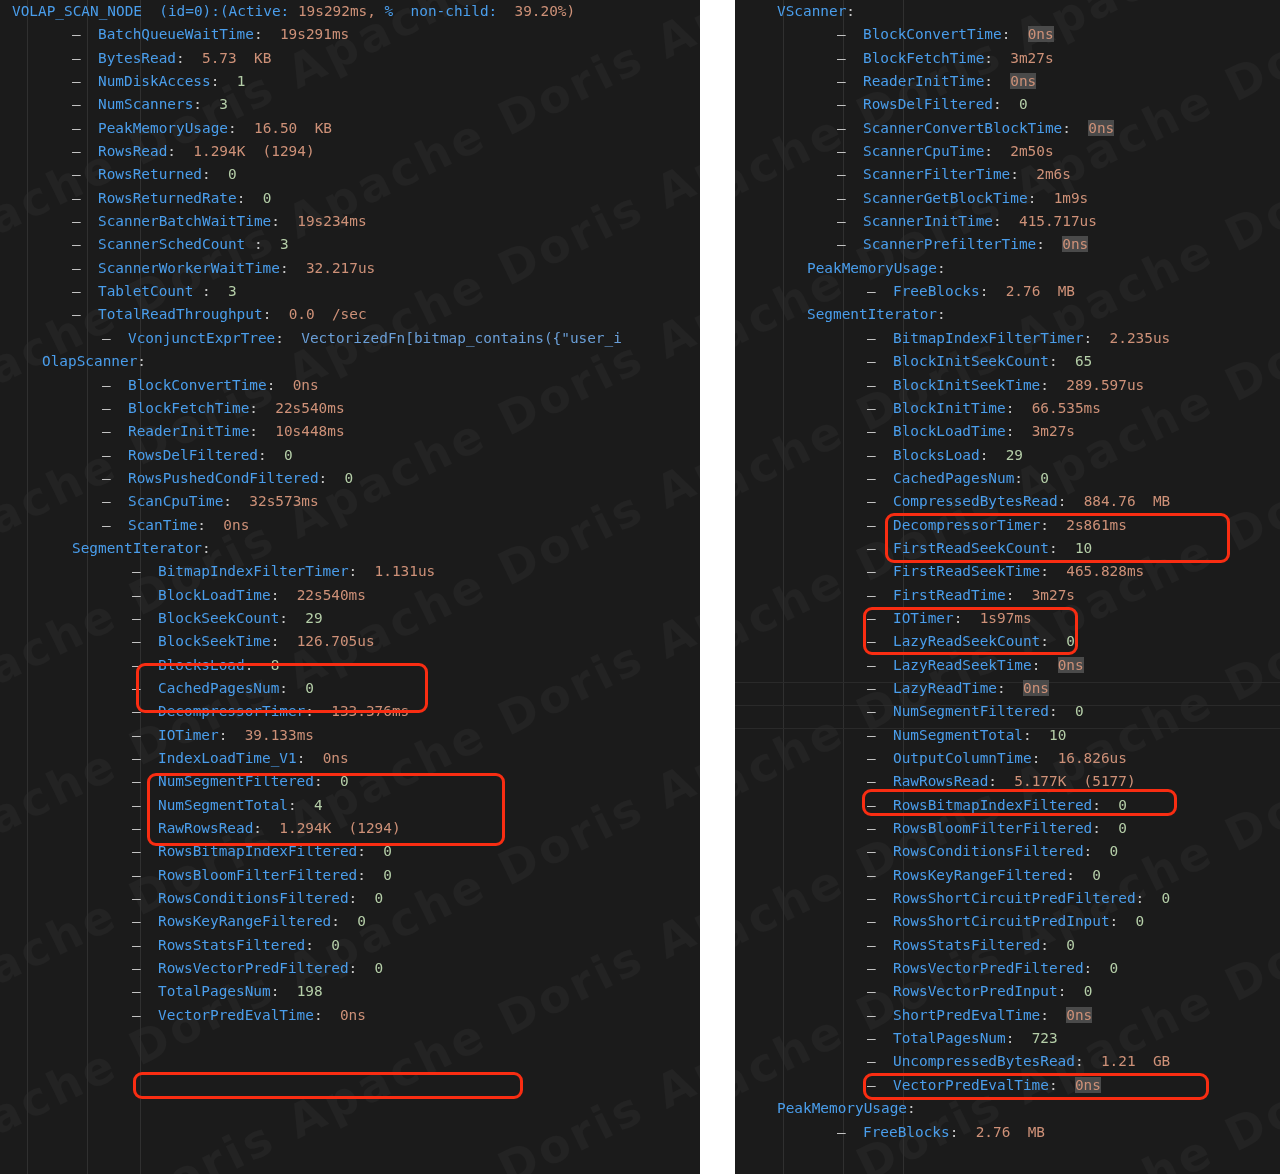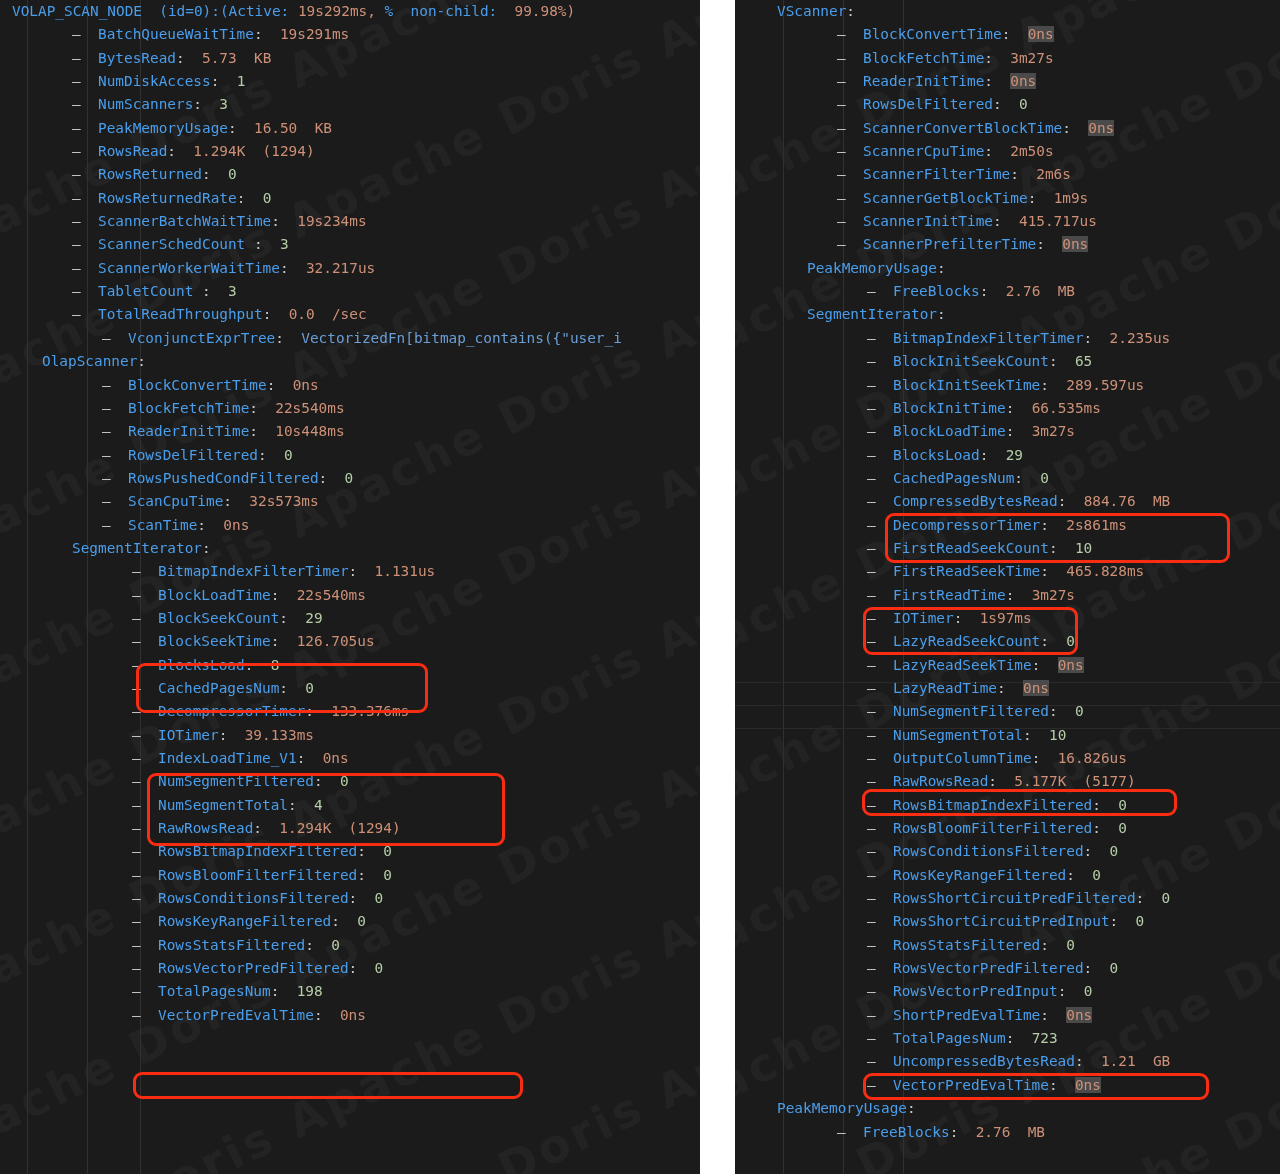--- a/index.html
+++ b/index.html
@@ -82,21 +82,21 @@
         <div class="wm-row">Apache Doris   Apache Doris   Apache Doris   Apache Doris   Apache Doris   Apache Doris   Apache Doris   Apache Doris   </div>
         <div class="wm-row">Apache Doris   Apache Doris   Apache Doris   Apache Doris   Apache Doris   Apache Doris   Apache Doris   Apache Doris   </div>
         <div class="wm-row">Apache Doris   Apache Doris   Apache Doris   Apache Doris   Apache Doris   Apache Doris   Apache Doris   Apache Doris   </div>
         <div class="wm-row">Apache Doris   Apache Doris   Apache Doris   Apache Doris   Apache Doris   Apache Doris   Apache Doris   Apache Doris   </div>
         <div class="wm-row">Apache Doris   Apache Doris   Apache Doris   Apache Doris   Apache Doris   Apache Doris   Apache Doris   Apache Doris   </div>
       </div>
     <div class="guide" style="left:27px"></div>
     <div class="guide" style="left:87px"></div>
     <div class="guide" style="left:140px"></div>
     <div class="code" id="code-left">
-        <div class="ln"><span style="display:inline-block;width:8px"></span><span class="k">VOLAP_SCAN_NODE  (id=0):(Active:</span> <span class="num">19s292ms,</span> <span class="k">%  non-child:</span>  <span class="num">99.98%)</span></div>
+        <div class="ln"><span style="display:inline-block;width:8px"></span><span class="k">VOLAP_SCAN_NODE  (id=0):(Active:</span> <span class="num">19s292ms,</span> <span class="k">%  non-child:</span>  <span class="num">39.20%)</span></div>
         <div class="ln"><span style="display:inline-block;width:68px"></span><span class="dash">–</span>  <span class="k">BatchQueueWaitTime</span><span class="punc">:</span>  <span class="num">19s291ms</span></div>
         <div class="ln"><span style="display:inline-block;width:68px"></span><span class="dash">–</span>  <span class="k">BytesRead</span><span class="punc">:</span>  <span class="num">5.73</span>  <span class="unit">KB</span></div>
         <div class="ln"><span style="display:inline-block;width:68px"></span><span class="dash">–</span>  <span class="k">NumDiskAccess</span><span class="punc">:</span>  <span class="int">1</span></div>
         <div class="ln"><span style="display:inline-block;width:68px"></span><span class="dash">–</span>  <span class="k">NumScanners</span><span class="punc">:</span>  <span class="int">3</span></div>
         <div class="ln"><span style="display:inline-block;width:68px"></span><span class="dash">–</span>  <span class="k">PeakMemoryUsage</span><span class="punc">:</span>  <span class="num">16.50</span>  <span class="unit">KB</span></div>
         <div class="ln"><span style="display:inline-block;width:68px"></span><span class="dash">–</span>  <span class="k">RowsRead</span><span class="punc">:</span>  <span class="num">1.294K  (1294)</span></div>
         <div class="ln"><span style="display:inline-block;width:68px"></span><span class="dash">–</span>  <span class="k">RowsReturned</span><span class="punc">:</span>  <span class="int">0</span></div>
         <div class="ln"><span style="display:inline-block;width:68px"></span><span class="dash">–</span>  <span class="k">RowsReturnedRate</span><span class="punc">:</span>  <span class="int">0</span></div>
         <div class="ln"><span style="display:inline-block;width:68px"></span><span class="dash">–</span>  <span class="k">ScannerBatchWaitTime</span><span class="punc">:</span>  <span class="num">19s234ms</span></div>
         <div class="ln"><span style="display:inline-block;width:68px"></span><span class="dash">–</span>  <span class="k">ScannerSchedCount </span><span class="punc">:</span>  <span class="int">3</span></div>

